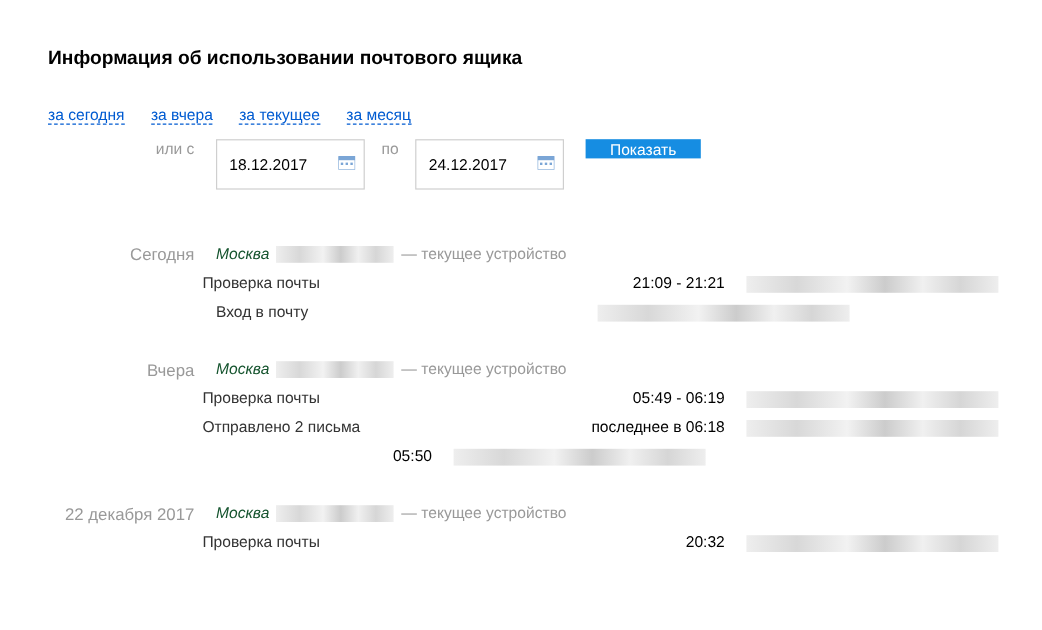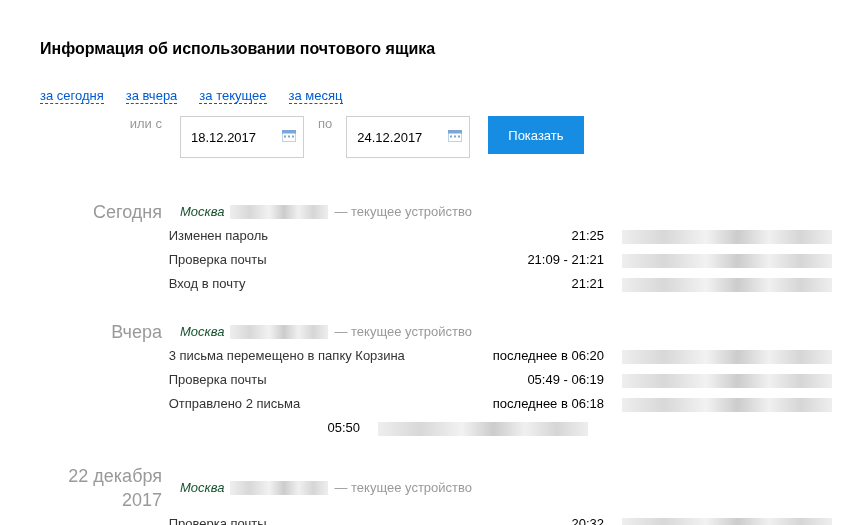--- a/index.html
+++ b/index.html
@@ -62,21 +62,21 @@
     top: 50%;
     transform: translateY(-50%);
     pointer-events: none;
   }
   .sep-po {
     color: #999;
     margin: 0 14px;
   }
   .show-btn {
     margin-left: 18px;
-    height: 38px;
+    height: 16px;
     padding: 0 20px;
     background: #168de2;
     color: #fff;
     border: none;
     font-size: 13px;
     cursor: pointer;
   }
   .spacer { height: 18px; }
   .section {
     margin-bottom: 24px;
@@ -85,21 +85,21 @@
     display: flex;
     align-items: center;
     min-height: 24px;
     line-height: 24px;
   }
   .day-col {
     width: 140px;
     text-align: right;
     padding-right: 18px;
     color: #999;
-    font-size: 18px;
+    font-size: 14px;
   }
   .loc-line {
     display: flex;
     align-items: center;
   }
   .loc-city { color: #14532d; font-style: italic; }
   .blur-box {
     display: inline-block;
     width: 98px;
     height: 14px;
@@ -185,54 +185,41 @@
         <div class="row">
           <div class="day-col">Сегодня</div>
           <div class="loc-line">
             <span class="loc-city">Москва</span>
             <span class="blur-box"></span>
             <span class="loc-suffix">— текущее устройство</span>
           </div>
         </div>
         <div class="event-row">
           <div class="day-col"></div>
-          <div class="activity-col event-text">Изменен пароль</div>
-          <div class="time-col">21:25</div>
-          <div class="trailing-col"><span class="blur-box right"></span></div>
-        </div>
-        <div class="event-row">
-          <div class="day-col"></div>
           <div class="activity-col event-text">Проверка почты</div>
           <div class="time-col">21:09 - 21:21</div>
           <div class="trailing-col"><span class="blur-box right"></span></div>
         </div>
         <div class="event-row">
           <div class="day-col"></div>
           <div class="activity-col event-text">Вход в почту</div>
-          <div class="time-col">21:21</div>
           <div class="trailing-col"><span class="blur-box right"></span></div>
         </div>
       </div>
       <div class="section">
         <div class="row">
           <div class="day-col">Вчера</div>
           <div class="loc-line">
             <span class="loc-city">Москва</span>
             <span class="blur-box"></span>
             <span class="loc-suffix">— текущее устройство</span>
           </div>
         </div>
         <div class="event-row">
           <div class="day-col"></div>
-          <div class="activity-col event-text">3 письма перемещено в папку Корзина</div>
-          <div class="time-col">последнее в 06:20</div>
-          <div class="trailing-col"><span class="blur-box right"></span></div>
-        </div>
-        <div class="event-row">
-          <div class="day-col"></div>
           <div class="activity-col event-text">Проверка почты</div>
           <div class="time-col">05:49 - 06:19</div>
           <div class="trailing-col"><span class="blur-box right"></span></div>
         </div>
         <div class="event-row">
           <div class="day-col"></div>
           <div class="activity-col event-text">Отправлено 2 письма</div>
           <div class="time-col">последнее в 06:18</div>
           <div class="trailing-col"><span class="blur-box right"></span></div>
         </div>

